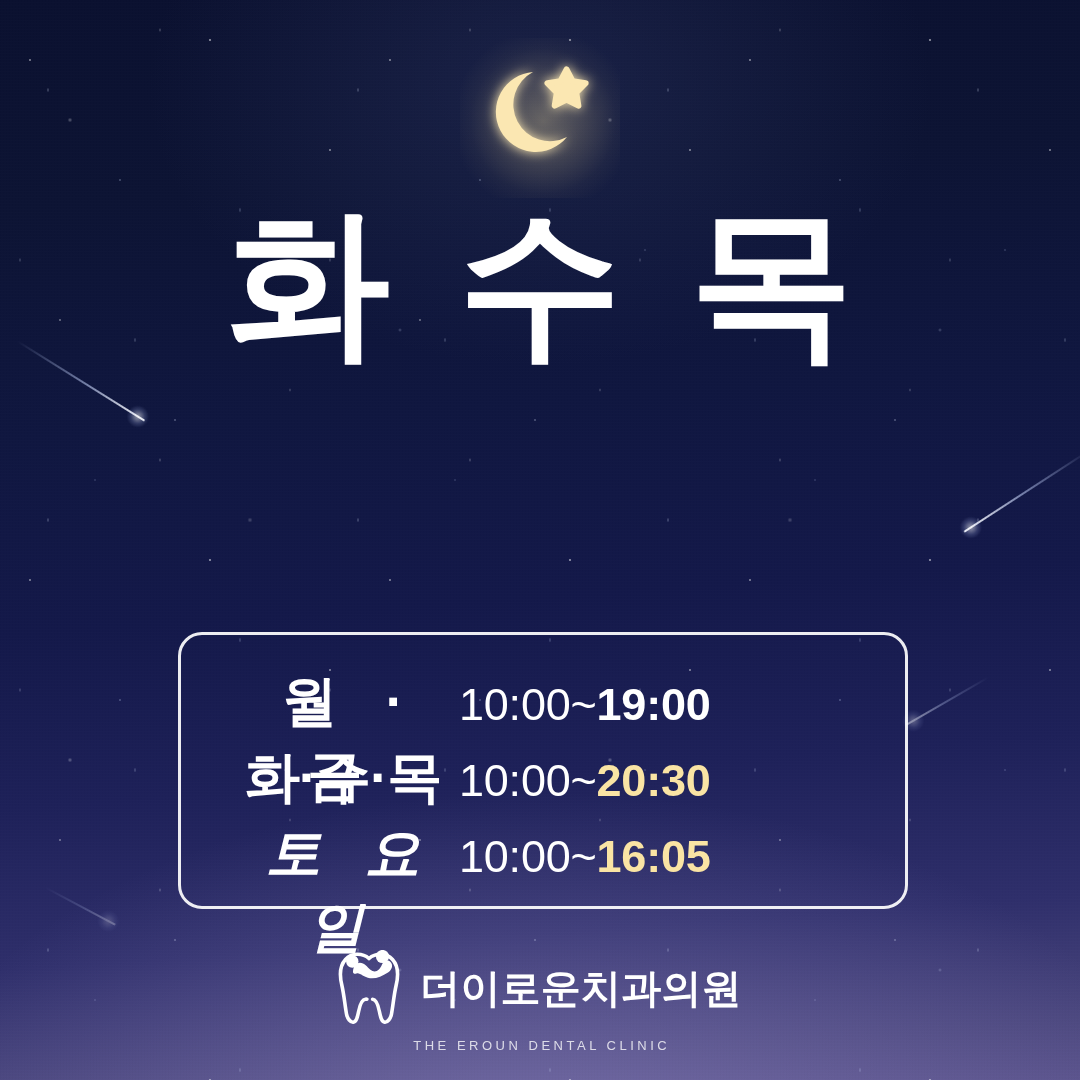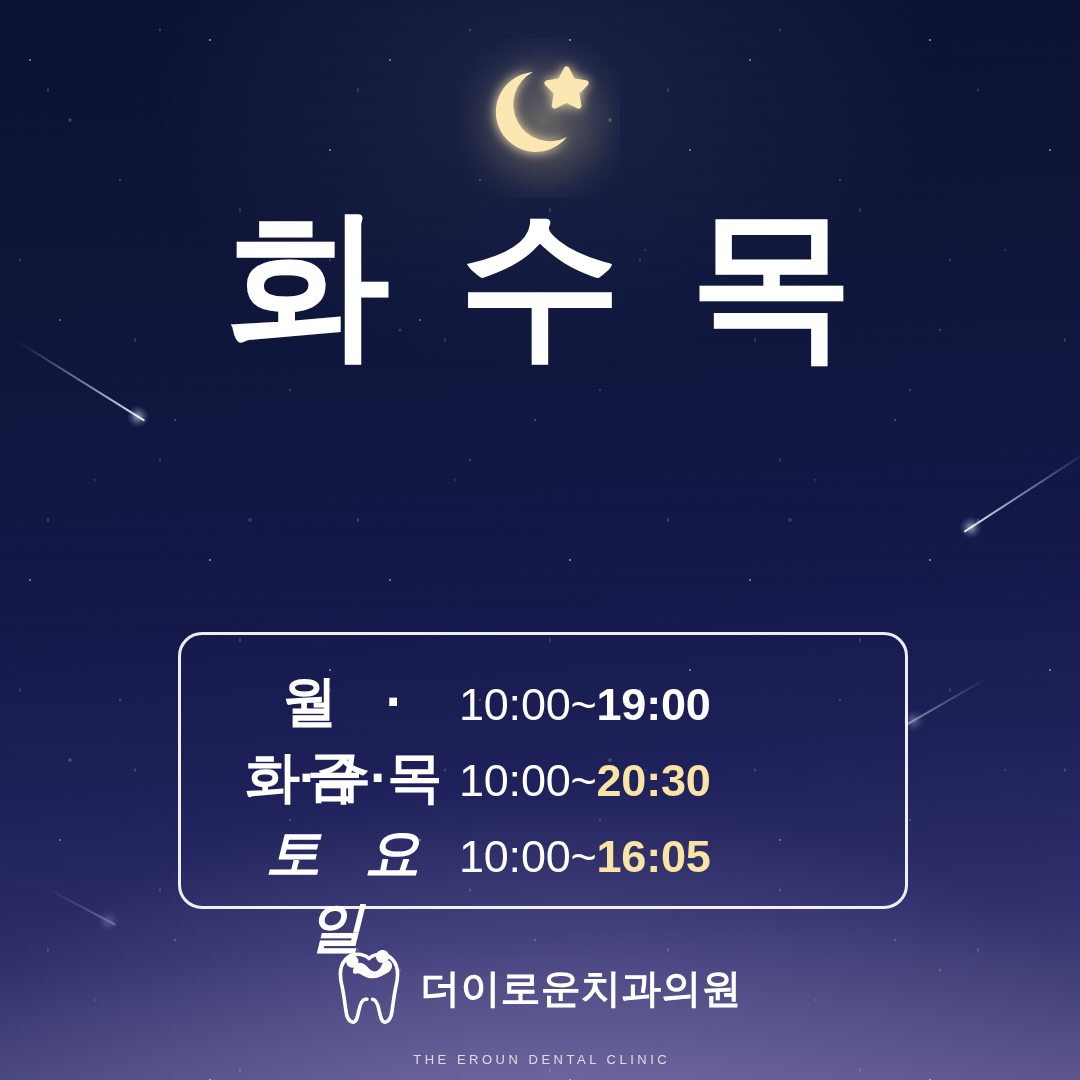--- a/index.html
+++ b/index.html
@@ -208,21 +208,21 @@
     gap: 20px;
   }
   #logo-name {
     font-size: 40px;
     font-weight: 700;
     color: #ffffff;
     letter-spacing: 0.005em;
     line-height: 1;
   }
   #logo-sub {
-    margin-top: 26px;
+    margin-top: 12px;
     font-size: 13px;
     font-weight: 400;
     color: rgba(255,255,255,0.78);
     letter-spacing: 0.27em;
     text-indent: 0.27em;
   }
 </style>
 </head>
 <body>
 

